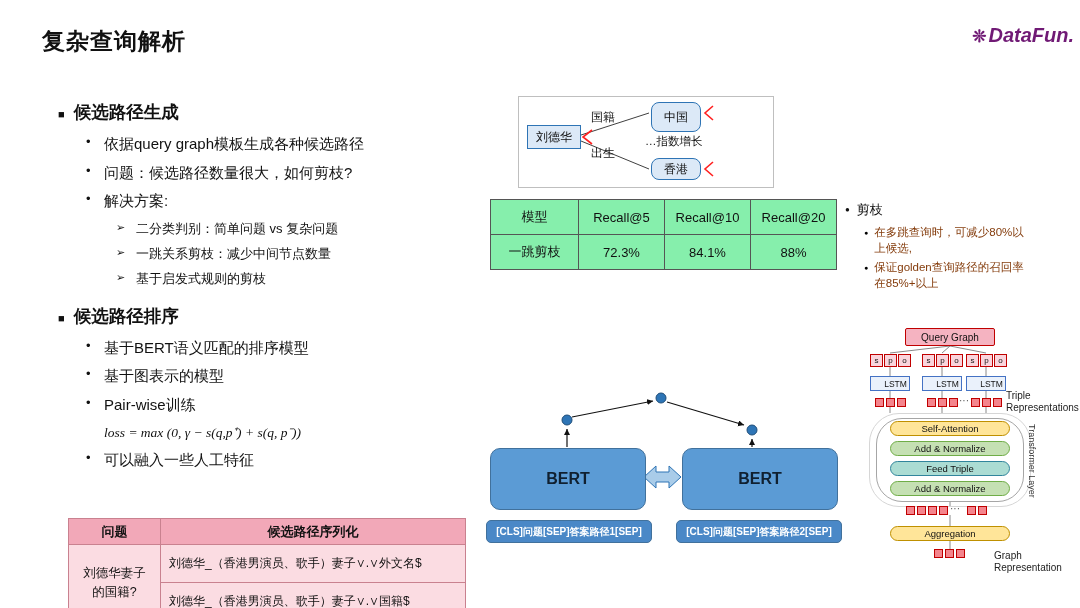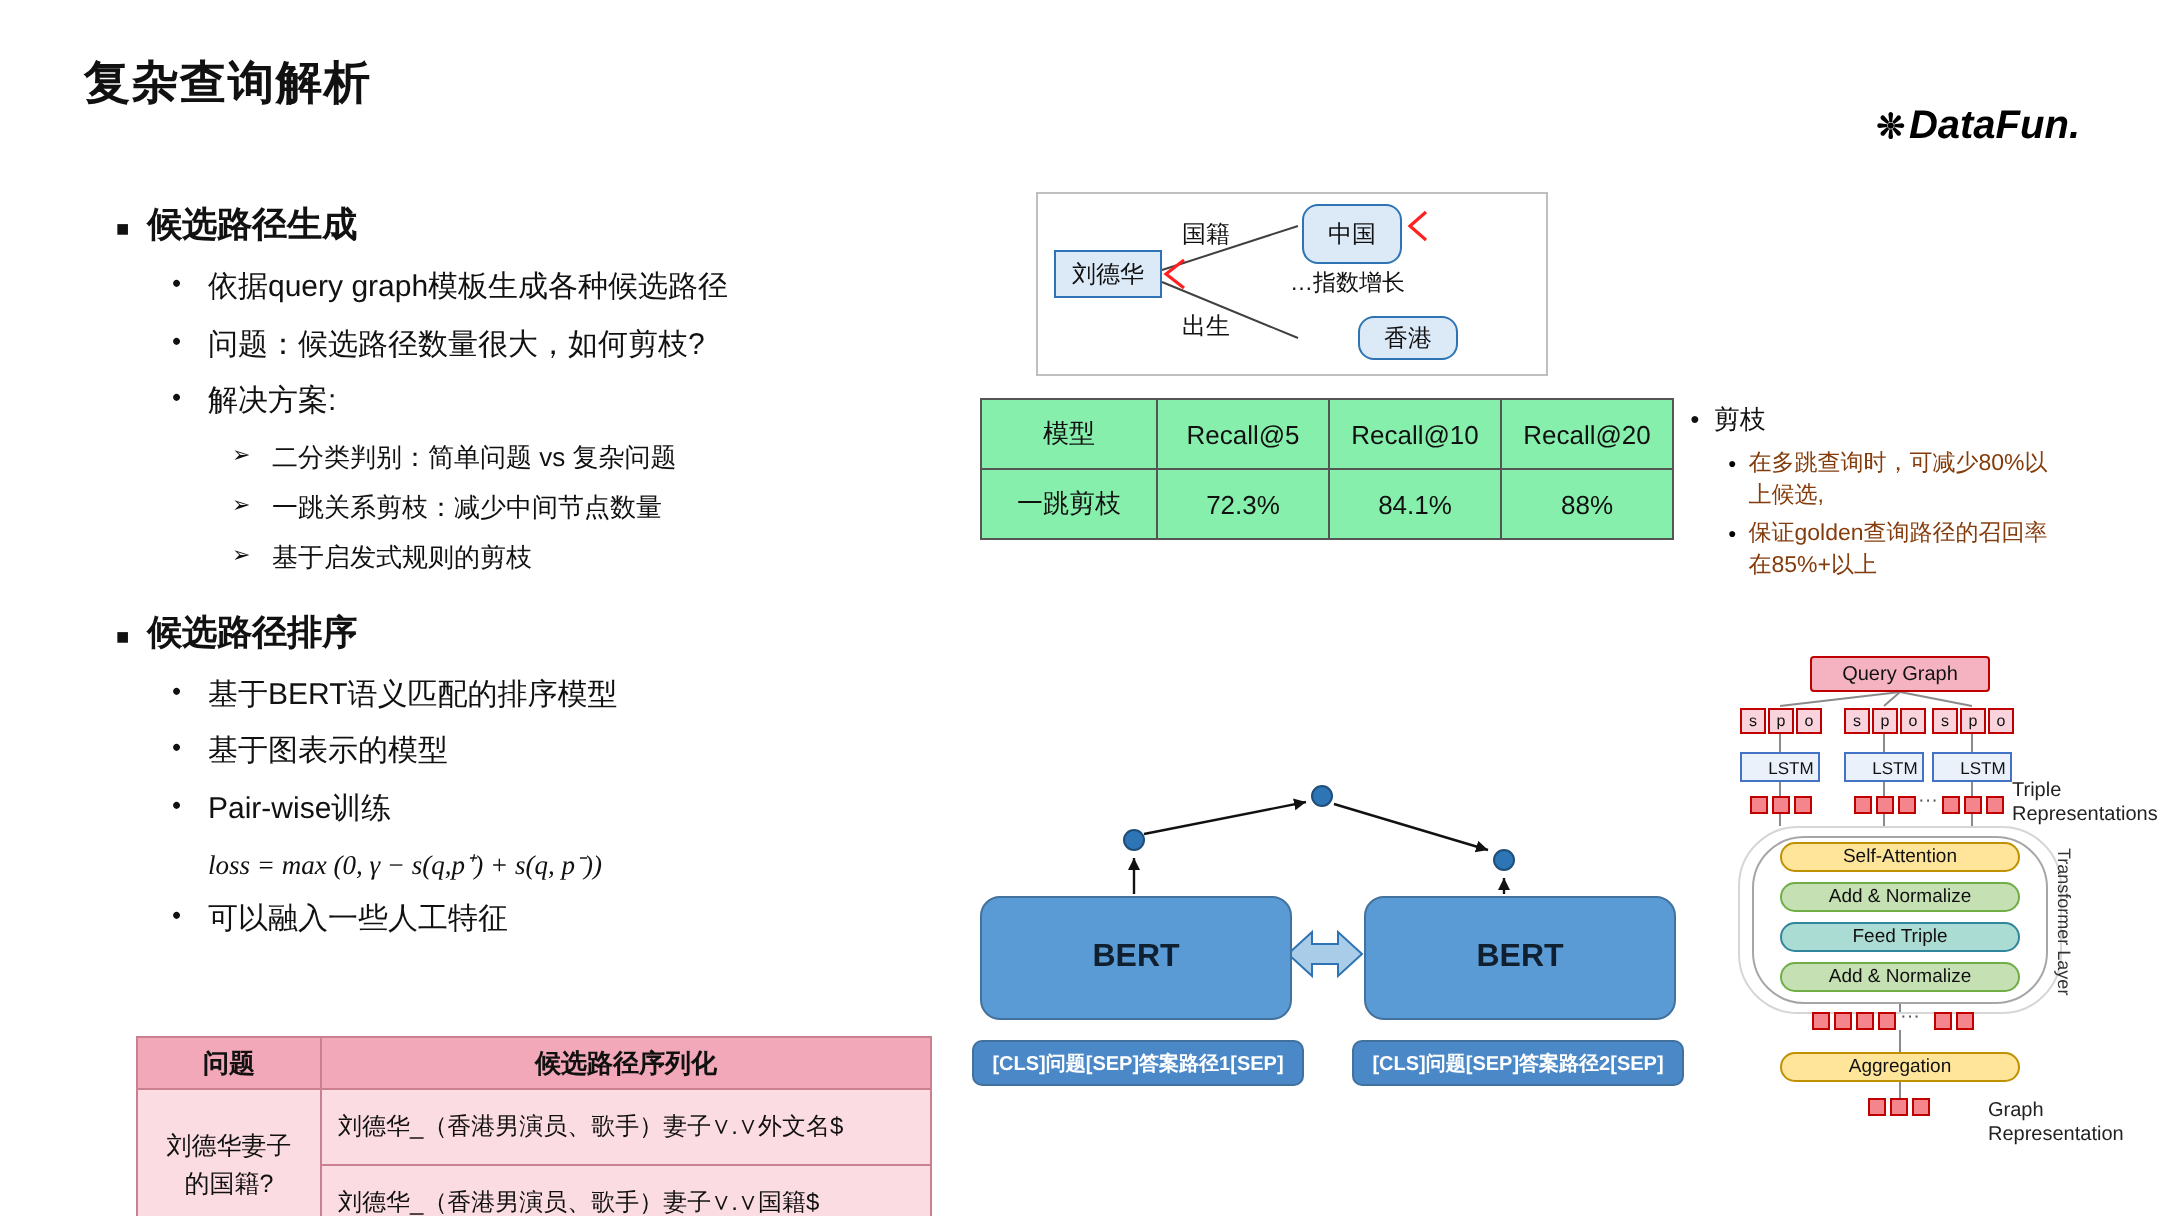--- a/index.html
+++ b/index.html
@@ -2,21 +2,21 @@
 <html><head>
 <meta charset="utf-8">
 <style>
   * { margin:0; padding:0; box-sizing:border-box; }
   body { background:#ffffff; font-family:"Liberation Sans", sans-serif; color:#111; }
   .slide { position:relative; width:1080px; height:608px; background:#fff; overflow:hidden; }
   .abs { position:absolute; }
 
   
   .page-title { left:42px; top:26px; font-size:23px; font-weight:bold; letter-spacing:1px; }
-  .logo { right:40px; top:24px; font-size:20px; font-weight:bold; font-style:italic; color:#000000;margin-top:28px; }
+  .logo { right:6px; top:24px; font-size:20px; font-weight:bold; font-style:italic; color:#701a75; }
   .logo .ic { font-style:normal; margin-right:2px; font-size:17px; }
 
   
   .left-col { left:58px; top:100px; width:445px; }
   .sec-head { display:flex; align-items:baseline; gap:9px; margin-bottom:10px; }
   .sec-sq { font-size:11px; }
   .sec-title { font-size:17.5px; font-weight:bold; }
   ul.l2 { list-style:none; padding-left:28px; margin-bottom:2px; }
   ul.l2 li { display:flex; font-size:15px; margin-bottom:9px; line-height:1.3; }
   ul.l2 .mk { width:18px; flex:none; font-size:13px; }
@@ -34,21 +34,21 @@
   .ptable td { background:#FBDCE2; }
   .ptable td.q { text-align:center; font-size:12.5px; padding:2px 11px; line-height:1.5; }
   .ptable td.p { font-size:12px; padding:8px 8px; height:38px; }
 
   
   .egraph { left:518px; top:96px; width:256px; height:92px; border:1px solid #BFBFBF; }
   .egraph svg { position:absolute; left:0; top:0; }
   .ebox { position:absolute; border:1.5px solid #2E74B5; background:#DCE9F7; display:flex; align-items:center; justify-content:center; font-size:12px; }
   .e-root { left:8px; top:28px; width:54px; height:24px; }
   .e-top { left:132px; top:5px; width:50px; height:30px; border-radius:8px; }
-  .e-bot { left:132px; top:61px; width:50px; height:22px; border-radius:8px;margin-left:28px; }
+  .e-bot { left:132px; top:61px; width:50px; height:22px; border-radius:8px; }
   .elab { position:absolute; font-size:12px; }
   .enote { position:absolute; left:126px; top:37px; font-size:11.5px; }
 
   
   .rtable { left:490px; top:199px; border-collapse:collapse; }
   .rtable td { border:1px solid #555; width:86px; height:35px; text-align:center; font-size:13px; background:#86efac; }
   .rtable td.c0 { width:88px; }
 
   
   .notes { left:845px; top:201px; width:225px; }
@@ -177,21 +177,21 @@
   <div class="abs egraph">
     <svg width="254" height="90">
       <line x1="62" y1="38" x2="130" y2="16" stroke="#404040" stroke-width="1"></line>
       <line x1="62" y1="44" x2="130" y2="72" stroke="#404040" stroke-width="1"></line>
       <path d="M73,33 L64,40 L73,47" stroke="#FF2020" stroke-width="1.6" fill="none"></path>
       <path d="M194,9 L186,16 L194,23" stroke="#FF2020" stroke-width="1.6" fill="none"></path>
       <path d="M194,65 L186,72 L194,79" stroke="#FF2020" stroke-width="1.6" fill="none"></path>
     </svg>
     <div class="ebox e-root">刘德华</div>
     <div class="elab" style="left:72px;top:12px">国籍</div>
-    <div class="elab" style="left:72px;top:58px">出生</div>
+    <div class="elab" style="left:72px;top:48px">出生</div>
     <div class="ebox e-top">中国</div>
     <div class="ebox e-bot">香港</div>
     <div class="enote">…指数增长</div>
   </div>
 
   <table class="abs rtable">
     <tbody>
         <tr>
       <td class="c0">模型</td>
       <td>Recall@5</td>

